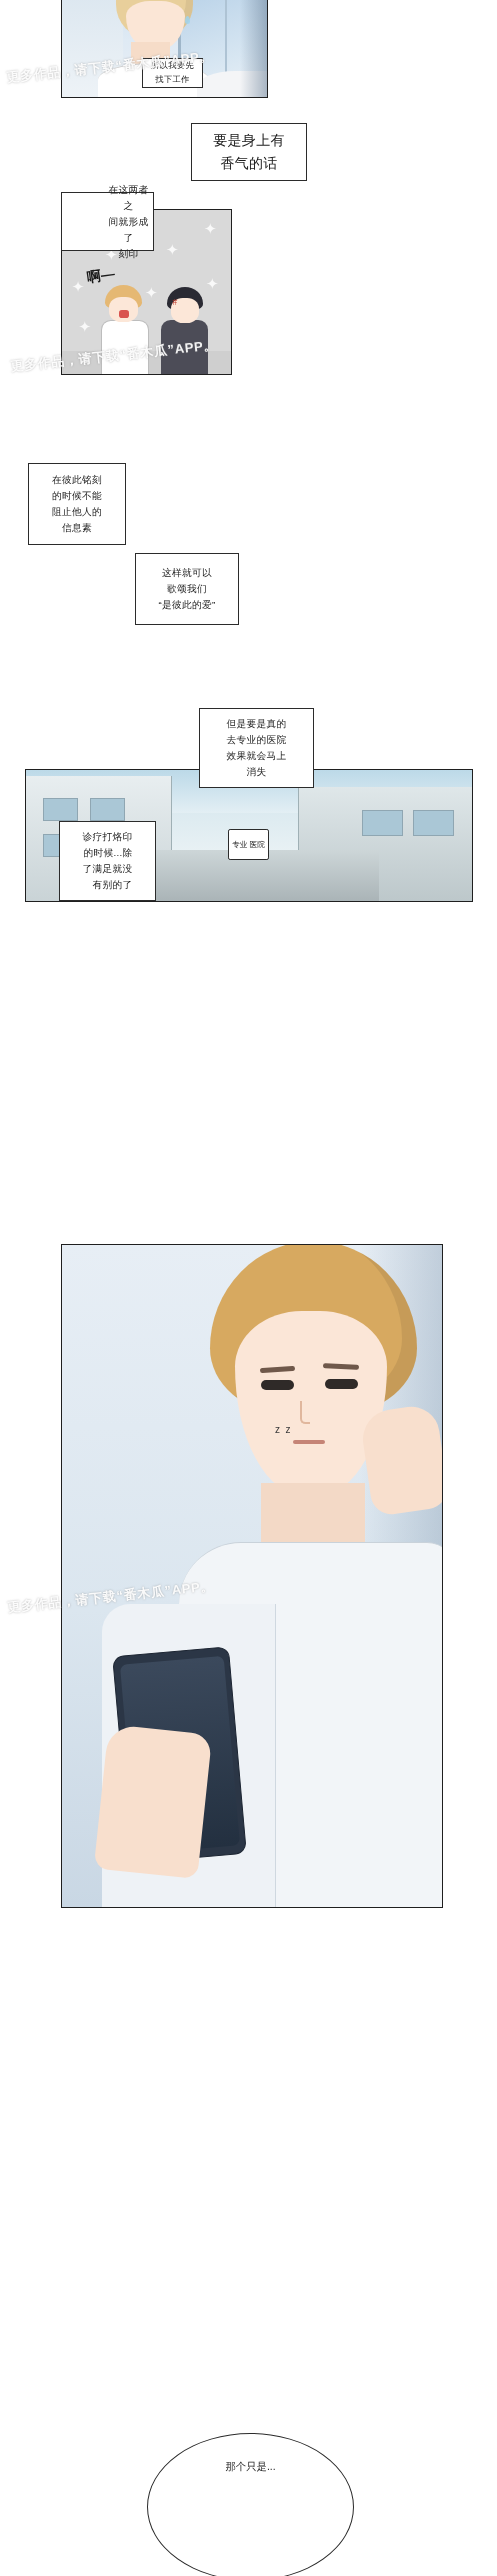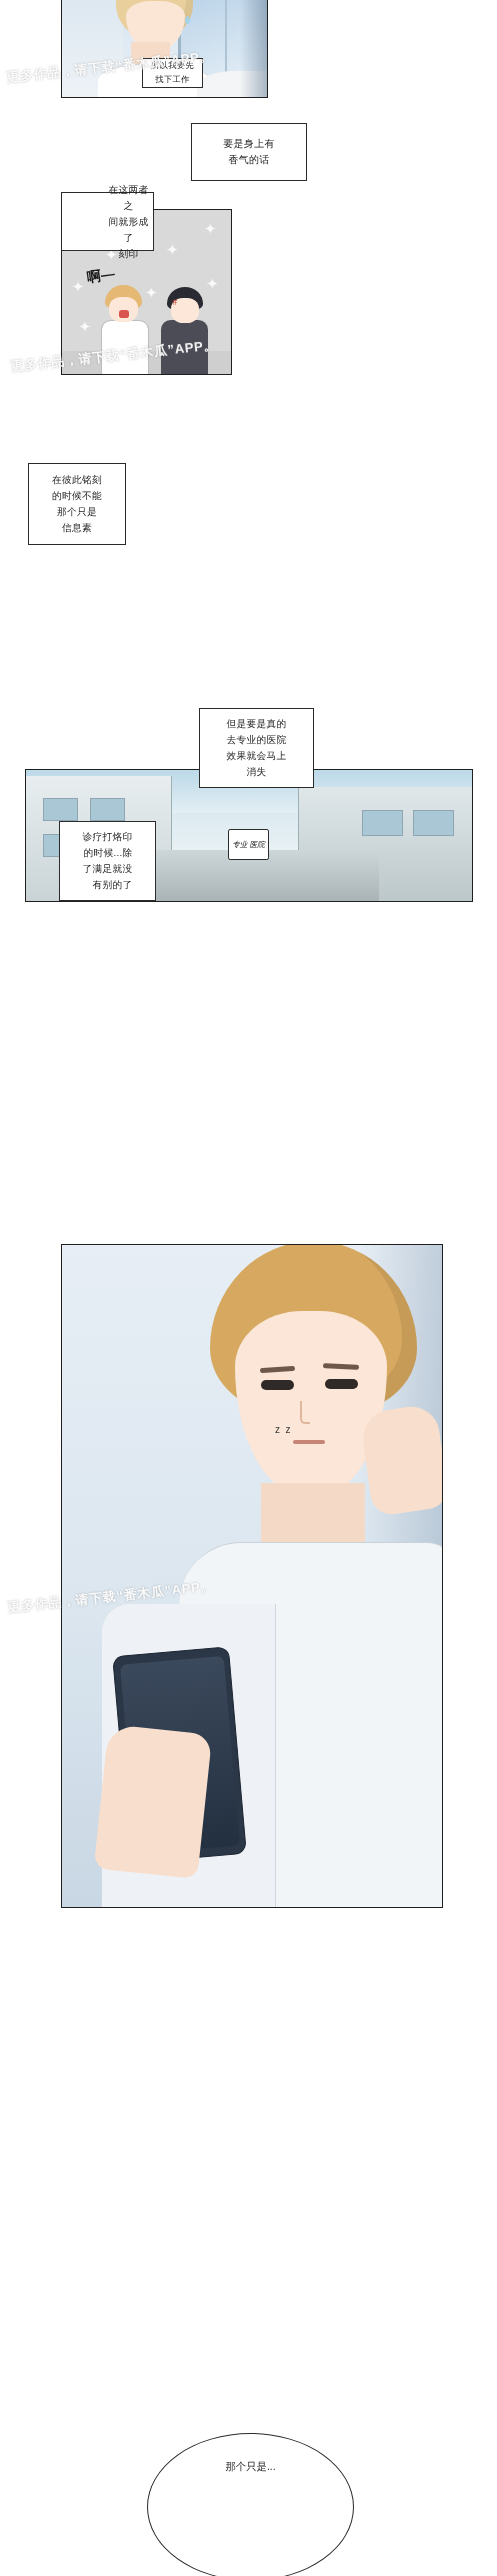--- a/index.html
+++ b/index.html
@@ -167,21 +167,20 @@
     position: absolute; left: 25px; top: 57px;
     font-size: 14px; font-weight: bold; color:#1b1b1b;
     transform: rotate(-8deg);
   }
 
   
   #panel5 {
     left: 25px; top: 769px; width: 448px; height: 133px;
     border: 1.4px solid #1f1f1f;
     background: linear-gradient(180deg,#cfe3ec 0%, #e8f1f4 62%, #d7dee0 100%);
-    font-style: italic;
   }
   #panel5 .sky { position:absolute; left:0; top:0; width:100%; height:43px; background:linear-gradient(180deg,#bcd9e8,#e3eff4); }
   #panel5 .bldgL { position:absolute; left:0; top:5.5px; width:145px; height:127px; background:linear-gradient(180deg,#e8eef0,#c9d3d6); border-right:1.4px solid #9fb0b5; }
   #panel5 .bldgR { position:absolute; right:0; top:16.6px; width:173px; height:116px; background:linear-gradient(180deg,#dfe7e9,#bcc7ca); border-left:1.4px solid #9fb0b5; }
   #panel5 .road { position:absolute; left:104px; bottom:0; width:249px; height:51px; background:linear-gradient(180deg,#cdd6d8,#aab4b7); }
   #panel5 .win { position:absolute; background:#aac7d6; border:0.7px solid #8fa6b2; }
   #panel5 .sign {
     position:absolute; left:202px; top:59px; width:39px; height:29px;
     background:#ffffff; border:1.4px solid #2b2b2b; border-radius:2.1px;
     display:flex; align-items:center; justify-content:center;
@@ -263,21 +262,21 @@
     <div class="shirt"></div>
     <div class="shoulderR"></div>
     <div class="dark-edge"></div>
   </div>
 
   <div class="caption" style="left:142px; top:58px; width:61px; height:30px; font-size:8.3px;">所以我要先
 找下工作</div>
 
   <div class="watermark" style="left:5.5px; top:58px;">更多作品，请下载“番木瓜”APP。</div>
 
-  <div class="caption" style="left:191px; top:123px; width:116px; height:58px; font-size:10px;">要是身上有
+  <div class="caption" style="left:191px; top:123px; width:116px; height:58px; font-size:14px;">要是身上有
 香气的话</div>
 
   <div class="panel" id="panel3">
     <div class="star" style="left:9.7px;  top:12.4px;">✦</div>
     <div class="star" style="left:43px;  top:37px;">✦</div>
     <div class="star" style="left:9.7px;  top:69px;">✦</div>
     <div class="star" style="left:66px;  top:11px;">✦</div>
     <div class="star" style="left:104px; top:32px;">✦</div>
     <div class="star" style="left:142px; top:11px;">✦</div>
     <div class="star" style="left:144px; top:66px;">✦</div>
@@ -304,23 +303,26 @@
   </div>
 
   <div class="caption" style="left:61px; top:192px; width:93px; height:59px; font-size:9.7px;padding-left:46px;">在这两者之
 间就形成了
 刻印</div>
 
   <div class="watermark" style="left:9.7px; top:347px;">更多作品，请下载“番木瓜”APP。</div>
 
   <div class="caption" style="left:28px; top:463px; width:98px; height:82px; font-size:9.7px;">在彼此铭刻
 的时候不能
-那个只是
+阻止他人的
 信息素</div>
 
+  <div class="caption" style="left:135px; top:553px; width:104px; height:72px; font-size:9.7px;">这样就可以
+歌颂我们
+“是彼此的爱”</div>
 
   <div class="panel" id="panel5">
     <div class="sky"></div>
     <div class="bldgL"></div>
     <div class="bldgR"></div>
     <div class="road"></div>
     <div class="win" style="left:16.6px;  top:28px; width:33px; height:21px;"></div>
     <div class="win" style="left:64px;  top:28px; width:33px; height:21px;"></div>
     <div class="win" style="left:16.6px;  top:64px; width:33px; height:21px;"></div>
     <div class="win" style="left:64px;  top:64px; width:33px; height:21px;"></div>

